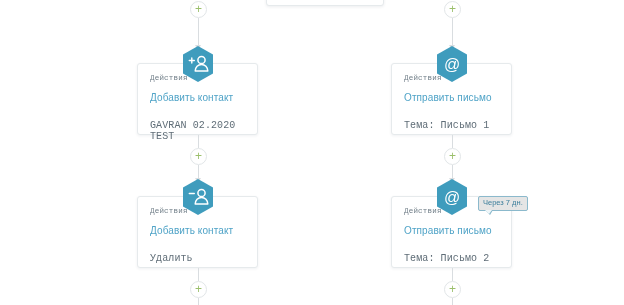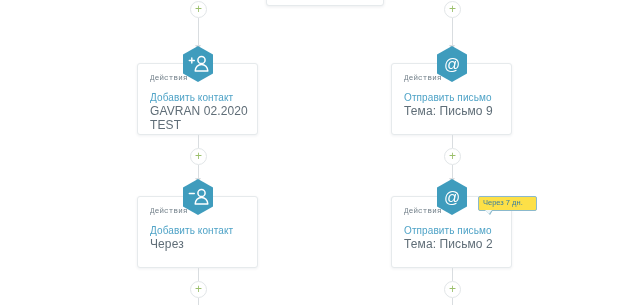--- a/index.html
+++ b/index.html
@@ -83,42 +83,43 @@
     left: 12px;
     top: 28px;
     font-size: 10px;
     color: #4fa3c7;
     letter-spacing: 0.1px;
     cursor: pointer;
   }
   .card-sub {
     position: absolute;
     left: 12px;
-    top: 40px;
-    font-size: 12px;
+    top: 56px;
+    font-size: 10px;
     color: #5f6d77;
     letter-spacing: 0.1px;
+    font-family: Liberation Mono, monospace;
   }
 
   
   .hex {
     position: absolute;
     width: 34px;
     height: 38px;
     z-index: 6;
   }
   .hex svg { display: block; width: 34px; height: 38px; }
 
   
   .delay-badge {
     position: absolute;
-    background: #fde047;
+    background: #e5e5e5;
     border: 1px solid #8bb9cc;
     border-radius: 2px;
-    padding: 2px 13px 3px 4px;
+    padding: 2px 4px 3px 4px;
     font-size: 7.5px;
     color: #3d7f9c;
     white-space: nowrap;
     z-index: 7;
     line-height: 1;
   }
   .delay-badge .tail {
     position: absolute;
     left: 6px;
     bottom: -5px;
@@ -184,21 +185,21 @@
   <div class="conn-line" style="left:198px; top:135px; height:13px;"></div>
   <div class="plus-node" style="left:190px; top:148px;">
     <span class="glyph">+</span>
   </div>
   <div class="conn-line" style="left:198px; top:165px; height:16px;"></div>
   <div class="arrow-head" style="left:195px; top:178px;"></div>
 
   <div class="card" style="left:137px; top:196px; width:121px; height:72px;">
     <div class="card-kicker">Действия</div>
     <div class="card-title">Добавить контакт</div>
-    <div class="card-sub">Через</div>
+    <div class="card-sub">Удалить</div>
   </div>
 
   <div class="hex" style="left:181px; top:178px;">
     <svg viewBox="0 0 34 38">
       <polygon points="17,1 32,9.5 32,28.5 17,37 2,28.5 2,9.5" fill="#3f9cbd"></polygon>
       <circle cx="20.5" cy="15" r="3.6" fill="none" stroke="#ffffff" stroke-width="1.5"></circle>
       <path d="M14.2 26 c0 -4 2.9 -6.6 6.3 -6.6 c3.4 0 6.3 2.6 6.3 6.6 z" fill="none" stroke="#ffffff" stroke-width="1.5" stroke-linejoin="round"></path>
       <g stroke="#ffffff" stroke-width="1.4" stroke-linecap="round">
         <line x1="8.3" y1="15.5" x2="13.3" y2="15.5"></line>
       </g>
@@ -213,21 +214,21 @@
 
   <div class="plus-node" style="left:444px; top:1px;">
     <span class="glyph">+</span>
   </div>
   <div class="conn-line" style="left:452px; top:18px; height:30px;"></div>
   <div class="arrow-head" style="left:449px; top:45px;"></div>
 
   <div class="card" style="left:391px; top:63px; width:121px; height:72px;">
     <div class="card-kicker">Действия</div>
     <div class="card-title">Отправить письмо</div>
-    <div class="card-sub">Тема: Письмо 9</div>
+    <div class="card-sub">Тема: Письмо 1</div>
   </div>
 
   <div class="hex" style="left:435px; top:45px;">
     <svg viewBox="0 0 34 38">
       <polygon points="17,1 32,9.5 32,28.5 17,37 2,28.5 2,9.5" fill="#3f9cbd"></polygon>
       <text x="17" y="24.5" text-anchor="middle" font-family="Liberation Sans, sans-serif" font-size="16" fill="#ffffff">@</text>
     </svg>
   </div>
 
   <div class="conn-line" style="left:452px; top:135px; height:13px;"></div>

